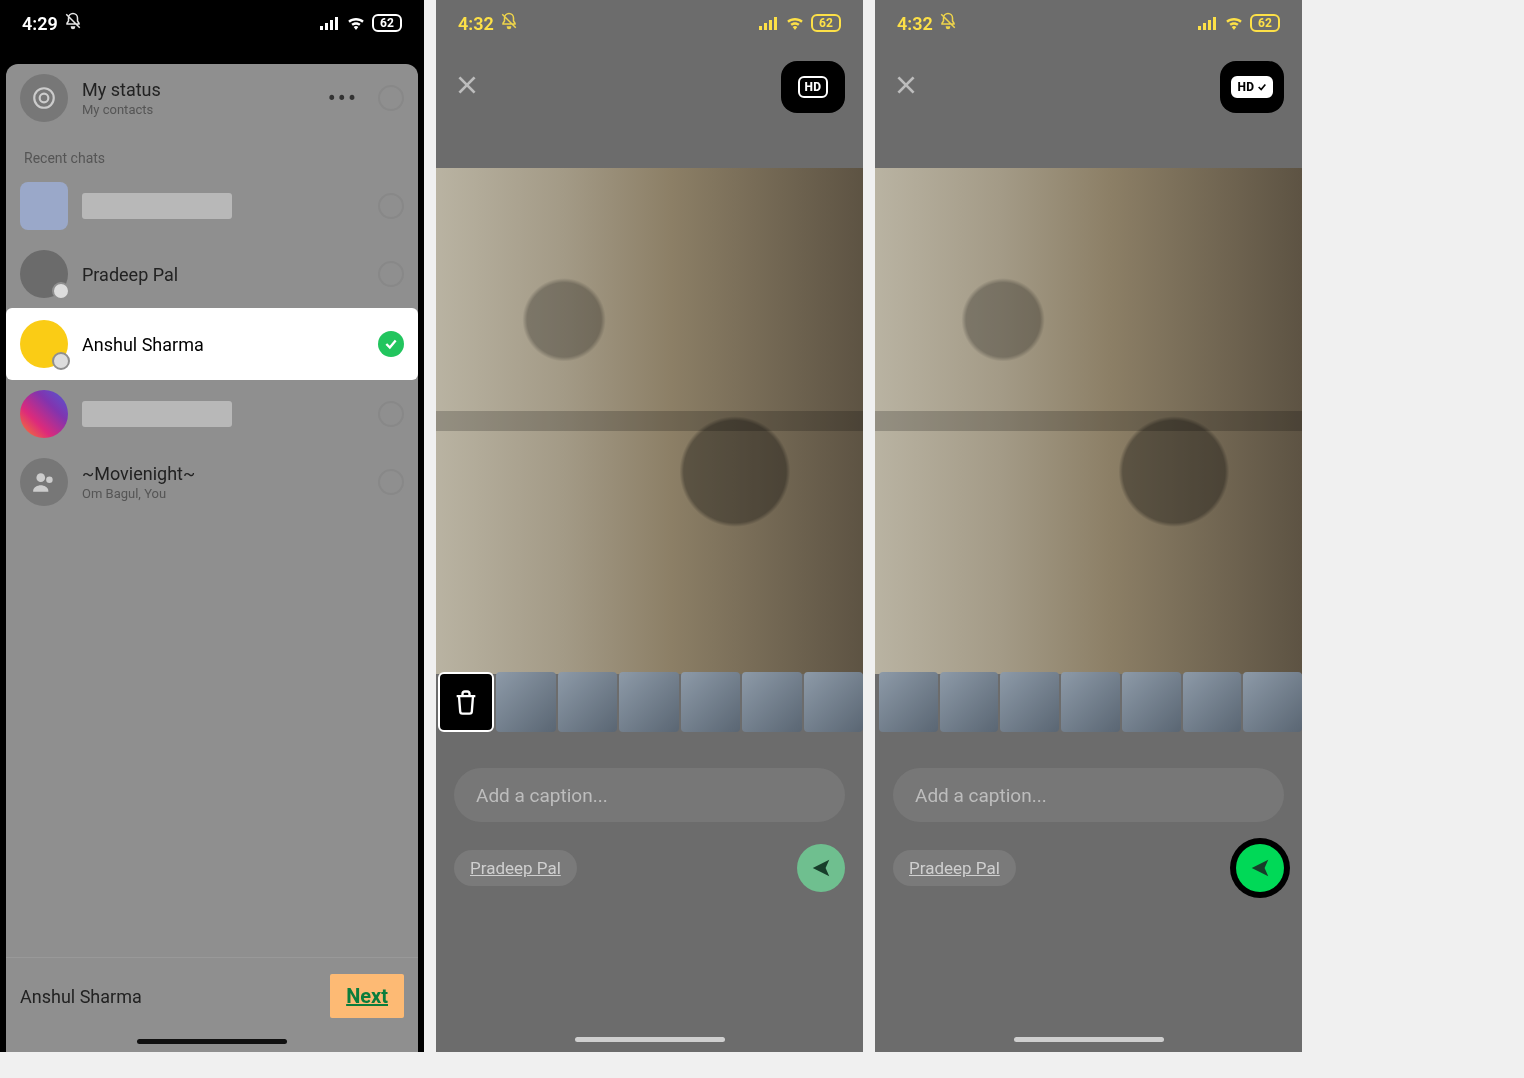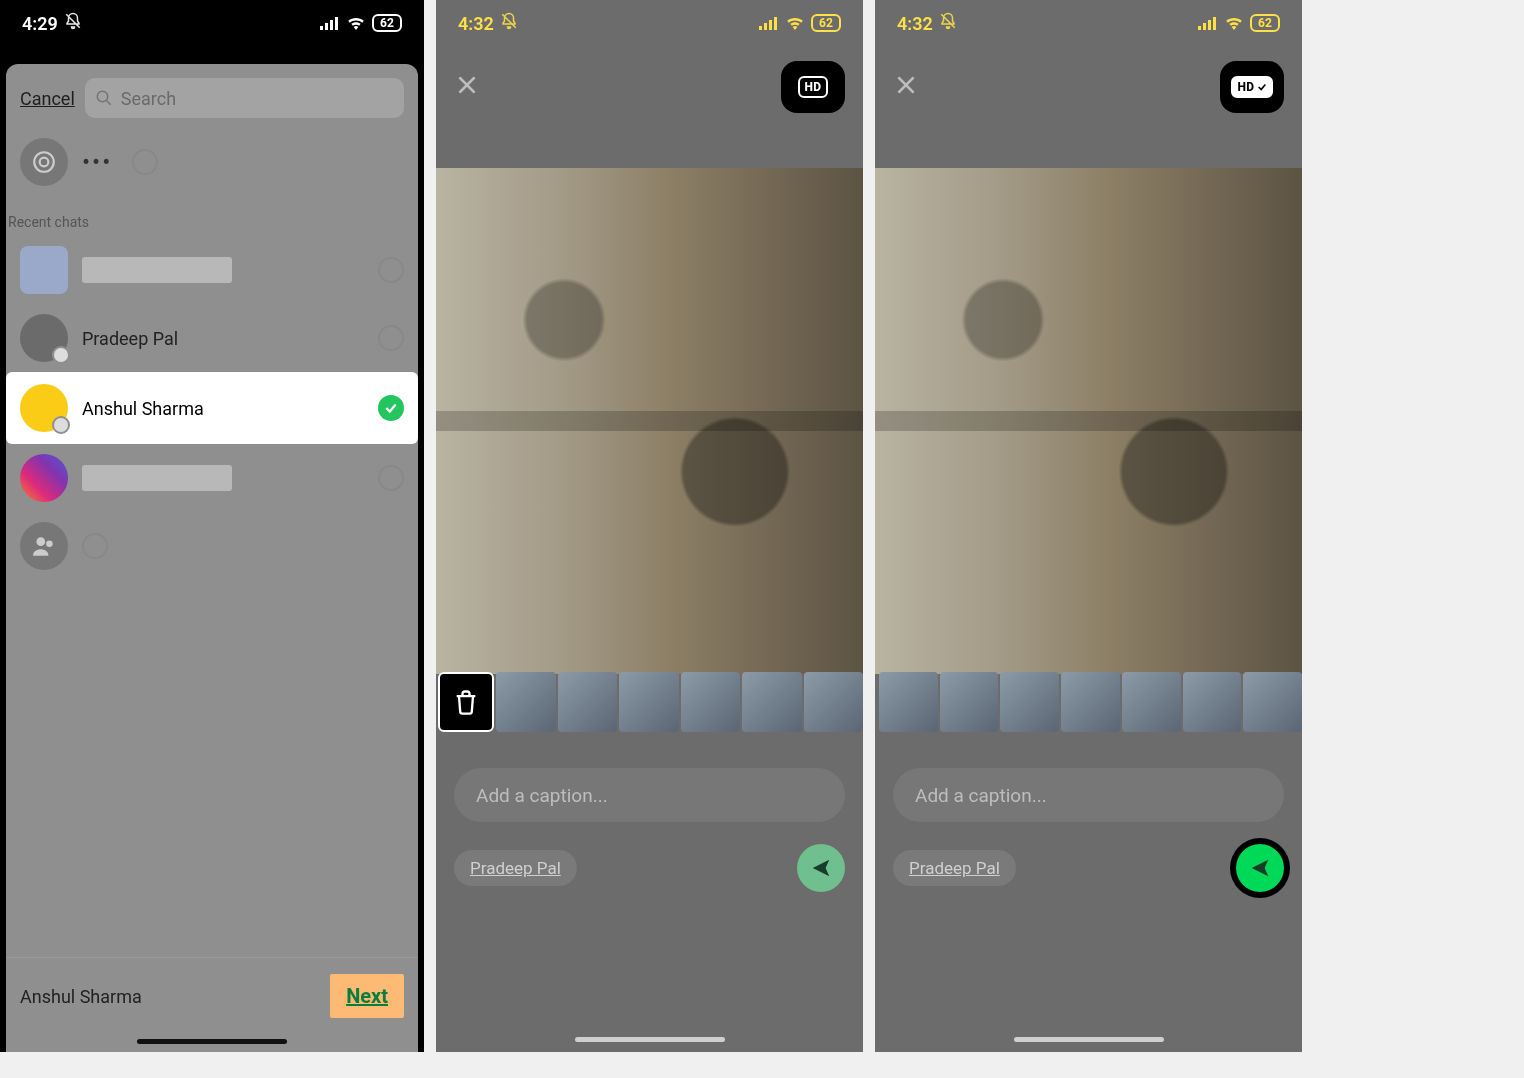--- a/index.html
+++ b/index.html
@@ -65,21 +65,21 @@
     display:flex; align-items:center; justify-content:center; flex:0 0 auto;
     position:relative;
   }
   .row .txt { flex:1; display:flex; flex-direction:column; gap:2px; }
   .row .title { font-size:18px; color:#222; }
   .row .sub { font-size:13px; color:#555; }
   .radio {
     width:26px; height:26px; border-radius:50%; border:2px solid #888;
   }
   .dots { font-size:24px; letter-spacing:2px; color:#333; margin-right:6px;}
-  .section-label { padding:18px 2px 6px; font-size:14px; color:#555; }
+  .section-label { padding:18px 18px 6px; font-size:14px; color:#555; }
   .blur-name { width:150px; height:26px; background:#b8b8b8; border-radius:3px;}
 
   .row.highlight {
     background:#fff; border-radius:6px; margin:0 0; padding:12px 14px;
   }
   .check-green {
     width:26px; height:26px; border-radius:50%; background:#22c55e;
     display:flex; align-items:center; justify-content:center; color:#fff;
   }
   .avatar.yellow { background:#facc15; }
@@ -198,37 +198,31 @@
       <span class="wifi">
         <svg width="20" height="14" viewBox="0 0 24 18" fill="currentColor">
             <path d="M12 18l-3-4c1-.8 2-1.2 3-1.2s2 .4 3 1.2l-3 4zm-6-8c3.3-2.7 8.7-2.7 12 0l-2 2.6c-2.2-1.8-5.8-1.8-8 0L6 10zm-4-4c5.5-4.4 14.5-4.4 20 0l-2 2.6C15.7 5 8.3 5 4 8.6L2 6z"></path>
           </svg>
       </span>
       <span class="battery-pill">62</span>
     </div>
   </div>
 
   <div class="p1-sheet">
-    <div class="p1-header">
-      <span class="cancel-link">Cancel</span>
-      <div class="search-box">
-        <svg viewBox="0 0 24 24">
-            <circle cx="10" cy="10" r="7" fill="none" stroke="#555" stroke-width="2"></circle>
-            <line x1="15" y1="15" x2="21" y2="21" stroke="#555" stroke-width="2"></line>
-          </svg>
-        <span>Search</span>
-      </div>
-    </div>
 
     <div class="row">
       <div class="avatar">
         <svg width="26" height="26" viewBox="0 0 24 24" fill="none" stroke="#ccc" stroke-width="2">
             <circle cx="12" cy="12" r="9"></circle>
             <circle cx="12" cy="12" r="4"></circle>
           </svg>
+      </div>
+      <div class="txt">
+        <span class="title">My status</span>
+        <span class="sub">My contacts</span>
       </div>
       <span class="dots">•••</span>
       <span class="radio"></span>
     </div>
 
     <div class="section-label">Recent chats</div>
 
     <div class="row">
       <div class="avatar" style="background:#9aa8c9;border-radius:8px;"></div>
       <div class="txt">
@@ -269,20 +263,24 @@
       <span class="radio"></span>
     </div>
 
     <div class="row">
       <div class="avatar">
         <svg width="26" height="26" viewBox="0 0 24 24" fill="#ccc">
             <circle cx="9" cy="8" r="4"></circle>
             <circle cx="17" cy="10" r="3"></circle>
             <path d="M2 20c0-3 4-5 7-5s7 2 7 5v1H2z"></path>
           </svg>
+      </div>
+      <div class="txt">
+        <span class="title">~Movienight~</span>
+        <span class="sub">Om Bagul, You</span>
       </div>
       <span class="radio"></span>
     </div>
 
     <div class="p1-footer">
       <span class="name">Anshul Sharma</span>
       <span class="next-btn">Next</span>
     </div>
     <div class="home-ind-dark"></div>
   </div>

